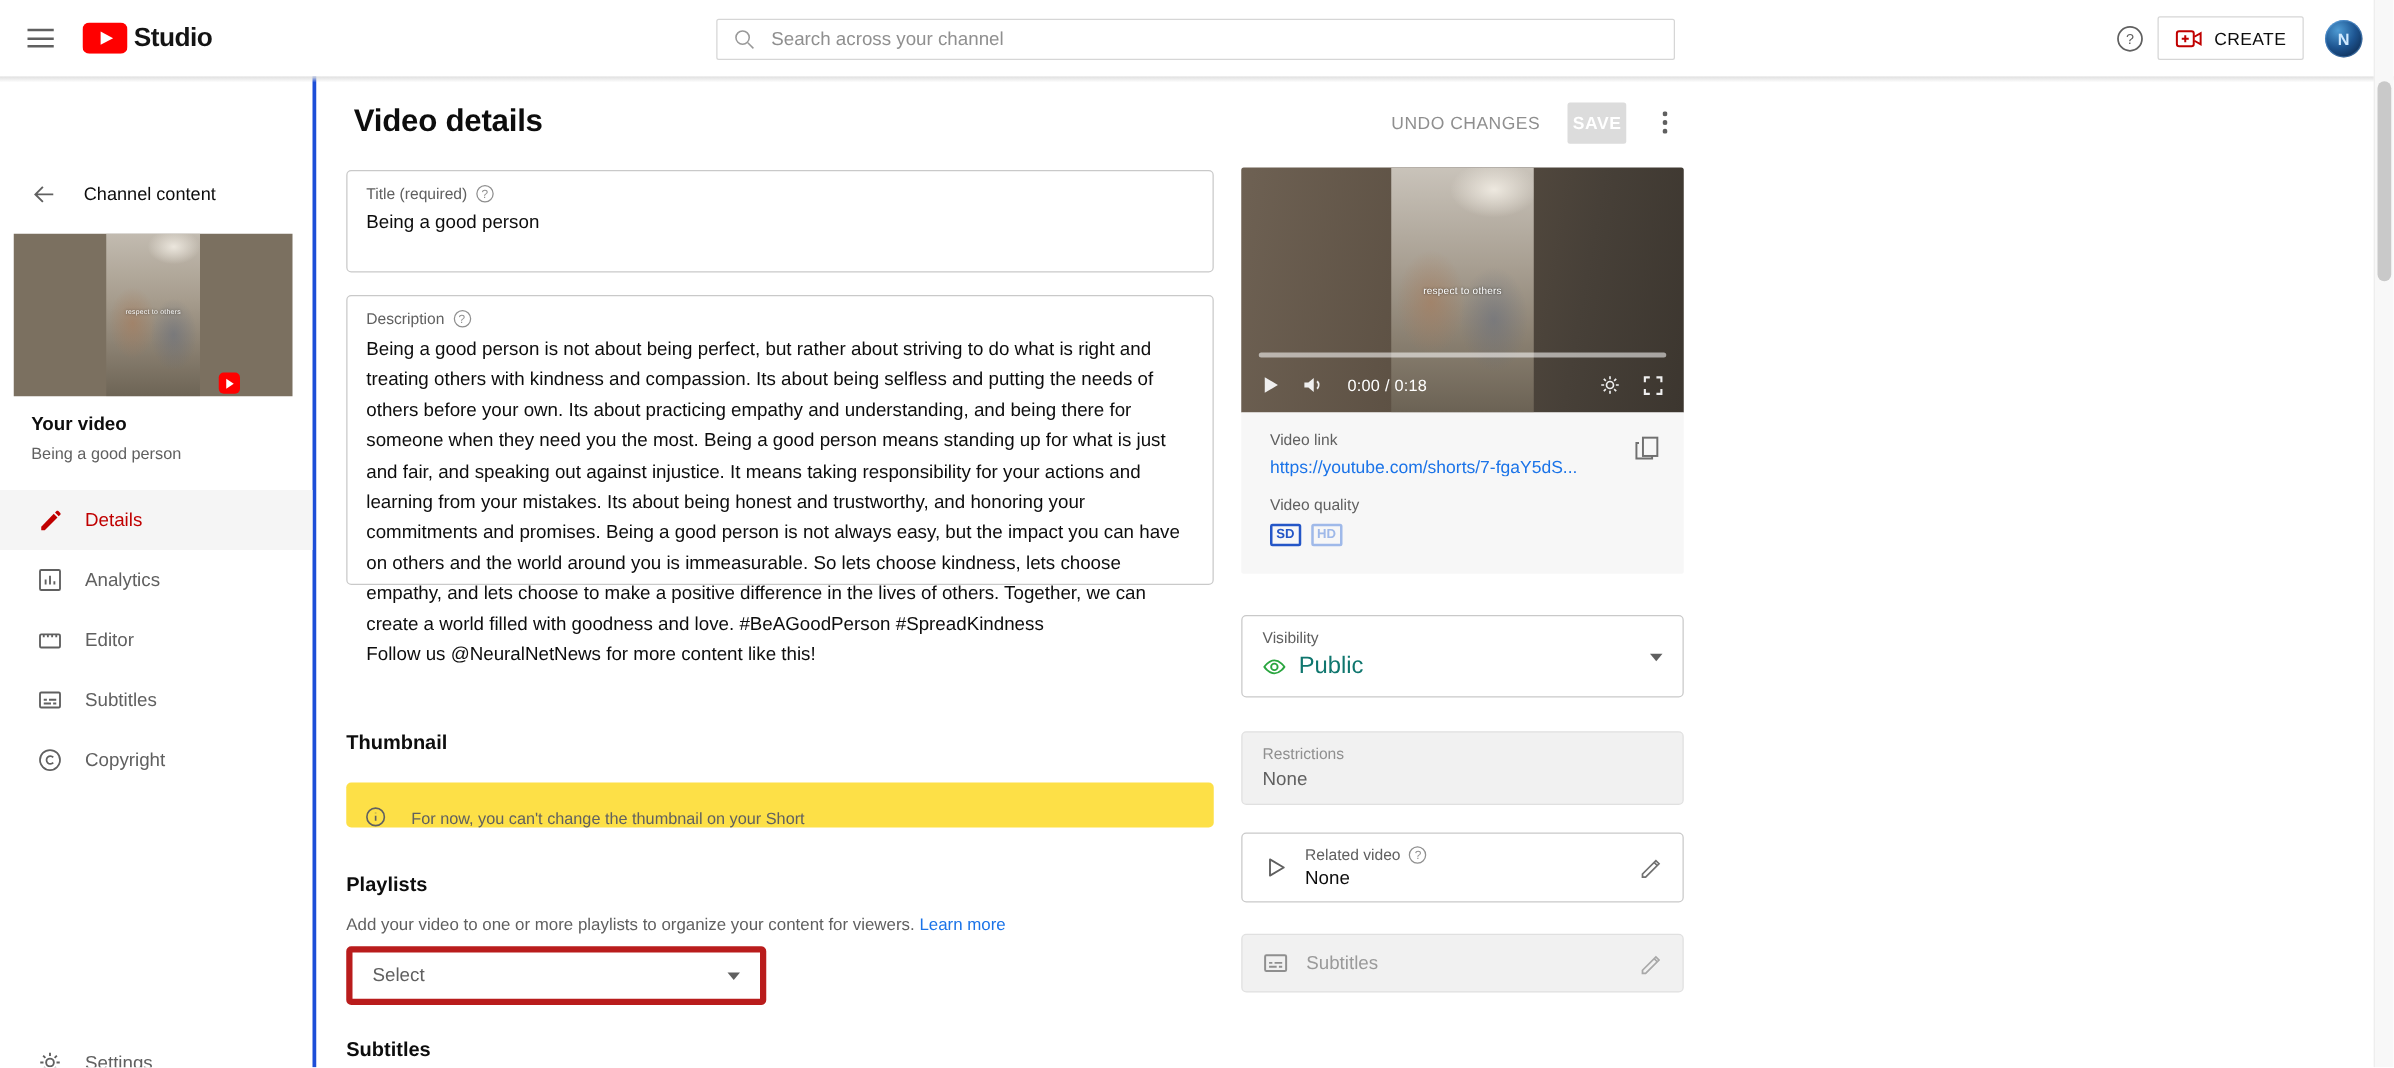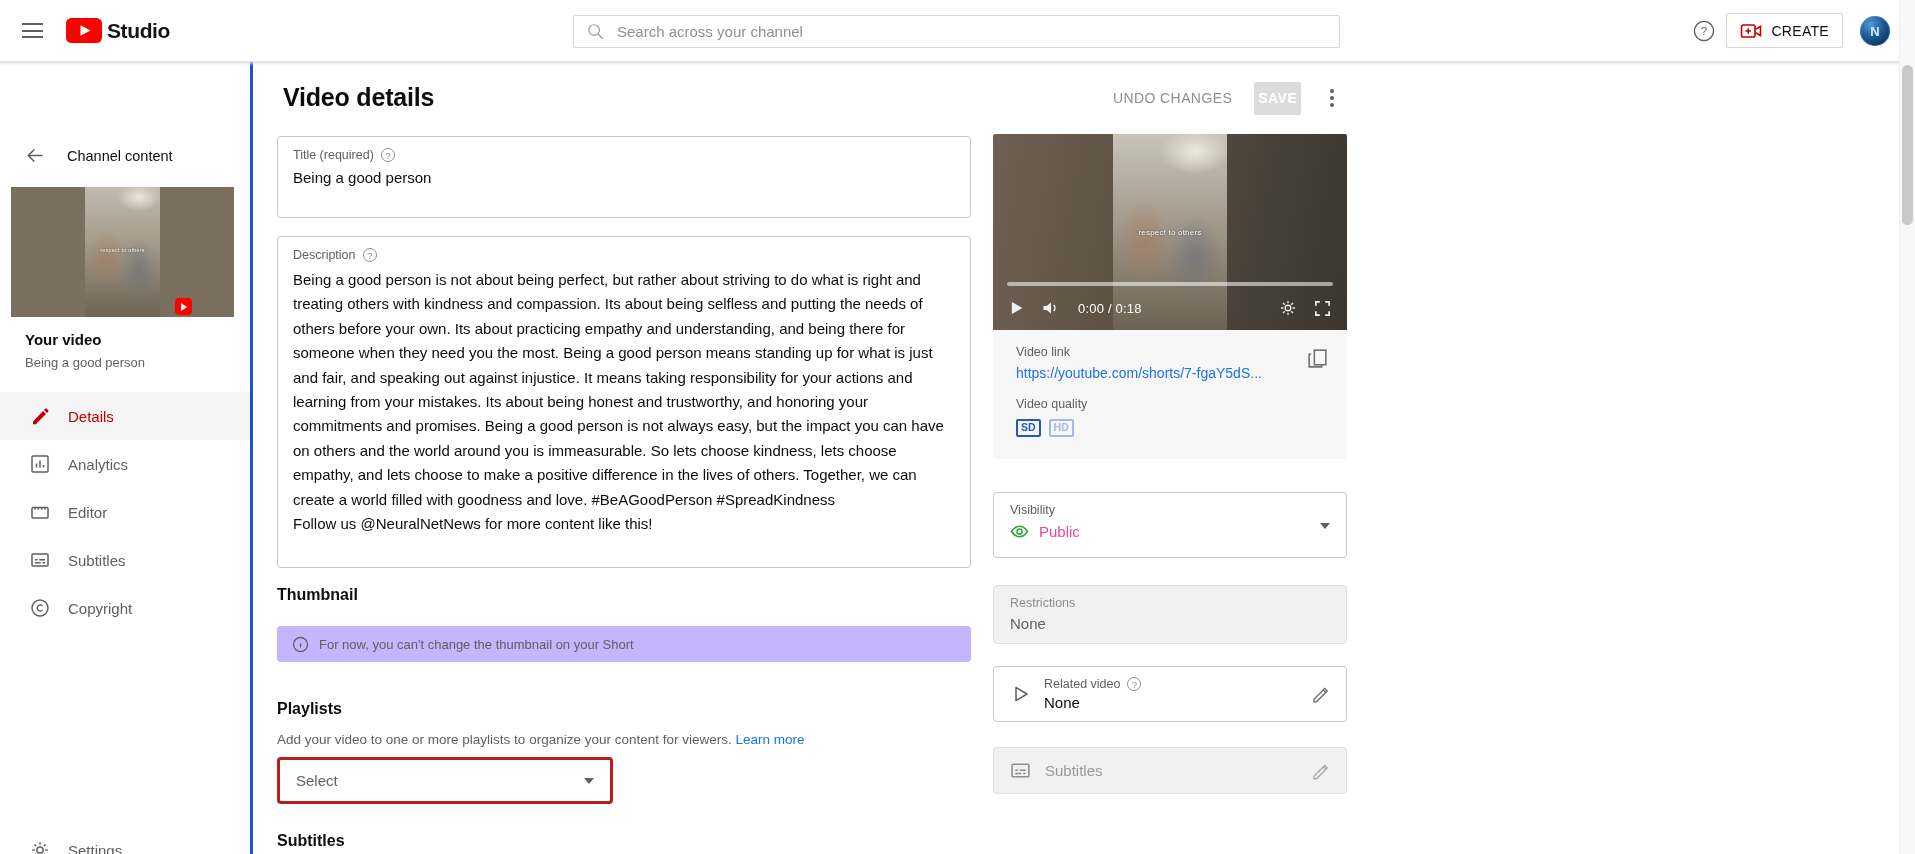--- a/index.html
+++ b/index.html
@@ -66,31 +66,31 @@
   .save-btn { height:33px; padding:0 4px; background:#dcdcdc; color:#fff; font-size:14px; font-weight:600;
     letter-spacing:.5px; border:none; border-radius:2px; font-family:inherit; }
   .dots-btn { width:18px; display:flex; justify-content:center; cursor:pointer; }
 
   
   .fieldbox { position:absolute; left:277px; width:694px; border:1px solid #c9c9c9; border-radius:4px;
     padding:11px 15px; background:#fff; }
   .field-label { display:flex; align-items:center; gap:7px; font-size:12.5px; color:#606060; }
   .field-value { font-size:15px; color:#0d0d0d; margin-top:7px; }
   .title-box { top:136px; height:82px; }
-  .desc-box { top:236px; height:332px; }
+  .desc-box { top:236px; height:232px; }
   .desc-text { font-size:15px; line-height:24.4px; color:#0d0d0d; margin-top:6px; white-space:pre-wrap; }
   .section-heading { position:absolute; left:277px; font-size:16px; font-weight:700; color:#0d0d0d; }
   .thumb-heading { top:586px; }
-  .info-banner { position:absolute; left:277px; top:626px; width:694px; height:36px; background:#c4b5fd;
-    border-radius:4px; display:flex; align-items:center; gap:10px; padding:0 15px; }
+  .info-banner { position:absolute; left:277px; top:626px; width:694px; height:36px; background:#fde047;
+    border-radius:4px; display:flex; align-items:flex-end; gap:20px; padding:0 15px; }
   .info-banner-text { font-size:13px; color:#606060; }
   .playlists-heading { top:700px; }
   .playlists-hint { position:absolute; left:277px; top:732px; font-size:13.5px; color:#606060; }
   .learn-more { color:#1a73e8; cursor:pointer; }
-  .select-box { position:absolute; left:277px; top:757px; width:336px; height:47px; border:3px solid #b91c1c;
+  .select-box { position:absolute; left:277px; top:757px; width:336px; height:47px; border:5px solid #b91c1c;
     border-radius:4px; display:flex; align-items:center; justify-content:space-between; padding:0 16px; cursor:pointer; background:#fff; }
   .select-value { font-size:15px; color:#606060; }
   .audience-heading { top:832px; }
   .caret { width:0; height:0; border-left:5px solid transparent; border-right:5px solid transparent; border-top:6px solid #606060; }
 
   
   .player-card { position:absolute; left:993px; top:134px; width:354px; }
   .player { position:relative; height:196px; overflow:hidden; border-radius:2px 2px 0 0;
     background:linear-gradient(100deg,#6e6153 0%, #5d5144 40%, #474038 75%, #3c362f 100%); }
   .player-strip { position:absolute; left:50%; transform:translateX(-50%); top:0; width:114px; height:100%;
@@ -114,21 +114,21 @@
     white-space:nowrap; overflow:hidden; max-width:260px; }
   .copy-btn { position:absolute; right:18px; top:17px; cursor:pointer; }
   .quality-label { margin-top:16px; }
   .badge-row { display:flex; gap:8px; margin-top:8px; }
   .q-badge { font-size:10.5px; font-weight:700; padding:1px 3px; border:2px solid; border-radius:2px; line-height:1.1; }
   .q-badge.sd { color:#2456c7; border-color:#2456c7; }
   .q-badge.hd { color:#9fb9e9; border-color:#9fb9e9; }
   .panel-box { position:absolute; left:993px; width:354px; border-radius:4px; }
   .visibility-box { top:492px; height:66px; border:1px solid #c9c9c9; padding:10px 16px; cursor:pointer; background:#fff; }
   .vis-row { display:flex; align-items:center; gap:10px; margin-top:5px; }
-  .vis-value { font-size:15px; color:#ec4899; }
+  .vis-value { font-size:19px; color:#0f766e; }
   .visibility-box .caret { position:absolute; right:16px; top:30px; }
   .restrictions-box { top:585px; height:59px; background:#f1f1f1; border:1px solid #e0e0e0; padding:10px 16px; }
   .restr-label { font-size:12.5px; color:#8f8f8f; }
   .restr-value { font-size:15px; color:#606060; margin-top:5px; }
   .related-box { top:666px; height:56px; border:1px solid #c9c9c9; display:flex; align-items:center;
     padding:4px 16px; cursor:pointer; background:#fff; }
   .related-mid { margin-left:14px; }
   .related-label-row { display:flex; align-items:center; gap:7px; font-size:12.5px; color:#606060; }
   .related-value { font-size:15px; color:#0d0d0d; margin-top:3px; }
   .edit-pencil { position:absolute; right:14px; top:50%; transform:translateY(-50%); cursor:pointer; display:flex; }

